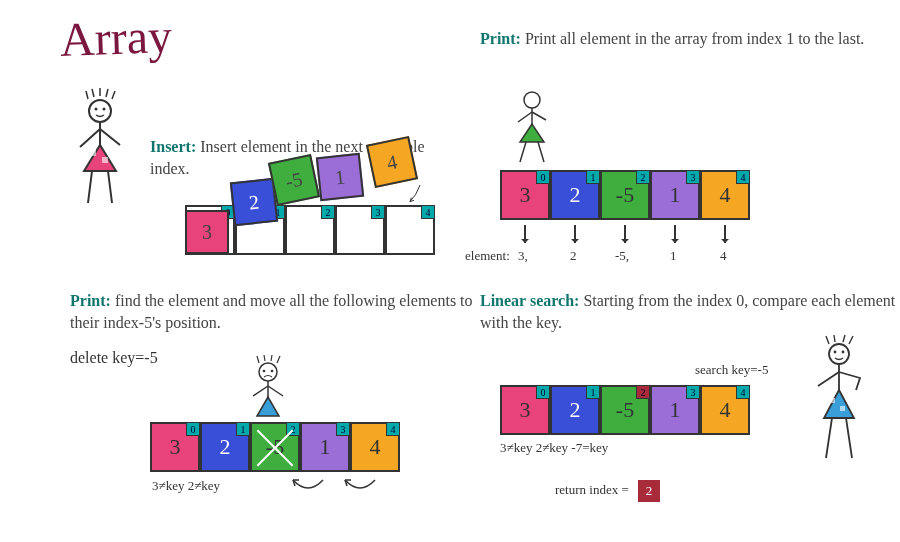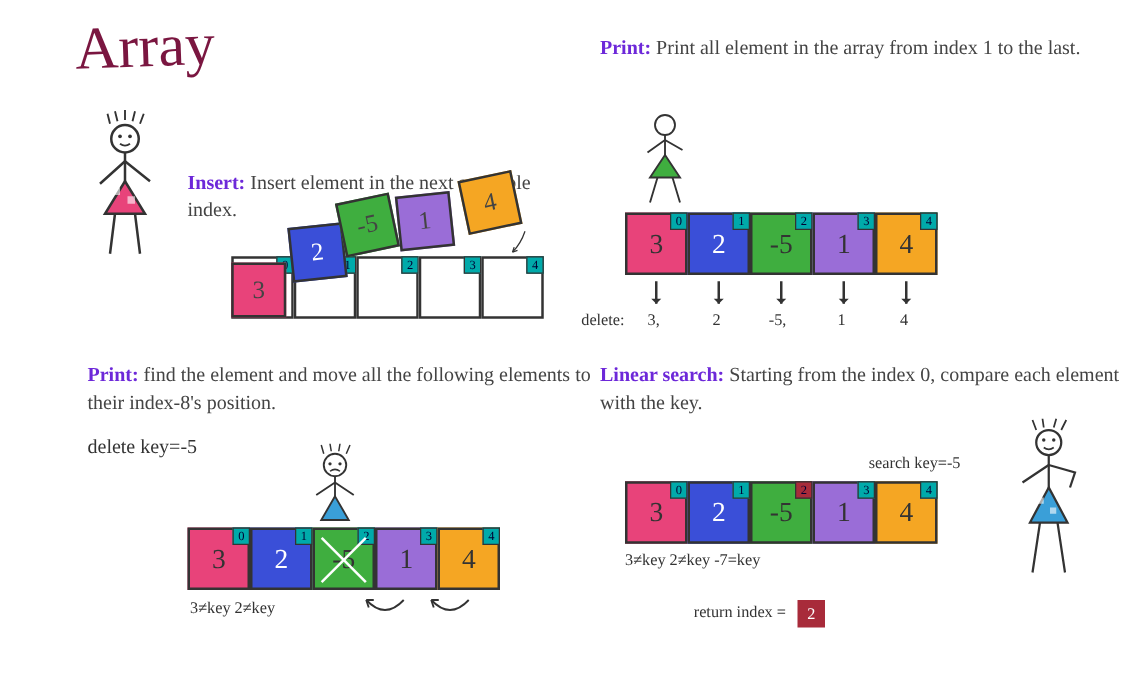--- a/index.html
+++ b/index.html
@@ -23,21 +23,21 @@
   }
   .section {
     position: absolute;
     width: 420px;
   }
   .section .heading {
     font-size: 16px;
     line-height: 1.4;
   }
   .section .heading .op {
-    color: #6d28d9;
+    color: #0f766e;
     font-weight: bold;
   }
   .note {
     font-size: 16px;
     color: #333;
     margin-top: 8px;
   }
 
   
   .figure {
@@ -249,31 +249,31 @@
       <span class="idx">4</span>
     </div>
 </div>
 
 <div class="arrow-down" style="left:524px; top:225px;"></div>
 <div class="arrow-down" style="left:574px; top:225px;"></div>
 <div class="arrow-down" style="left:624px; top:225px;"></div>
 <div class="arrow-down" style="left:674px; top:225px;"></div>
 <div class="arrow-down" style="left:724px; top:225px;"></div>
 
-<div class="sub" style="left:465px; top:248px;">delete:</div>
+<div class="sub" style="left:465px; top:248px;">element:</div>
 <div class="sub" style="left:518px; top:248px;">3,</div>
 <div class="sub" style="left:570px; top:248px;">2</div>
 <div class="sub" style="left:615px; top:248px;">-5,</div>
 <div class="sub" style="left:670px; top:248px;">1</div>
 <div class="sub" style="left:720px; top:248px;">4</div>
 
 <div class="section" style="left:70px; top:290px;">
   <div class="heading">
     <span class="op">Print:</span>
-    <span>find the element and move all the following elements to their index-8's position.</span>
+    <span>find the element and move all the following elements to their index-5's position.</span>
   </div>
   <div class="note" style="margin-top:14px;">delete key=-5</div>
 </div>
 
 <div class="figure" style="left:245px; top:360px; width:46px; height:70px;">
 <svg viewBox="0 0 46 70">
  <circle cx="23" cy="12" r="9" fill="none" stroke="#333" stroke-width="1.5"></circle>
  <circle cx="19" cy="11" r="1.3" fill="#333"></circle>
       <circle cx="27" cy="11" r="1.3" fill="#333"></circle>
  <path d="M19 17 Q23 14 27 17" stroke="#333" fill="none" stroke-width="1.2"></path>

